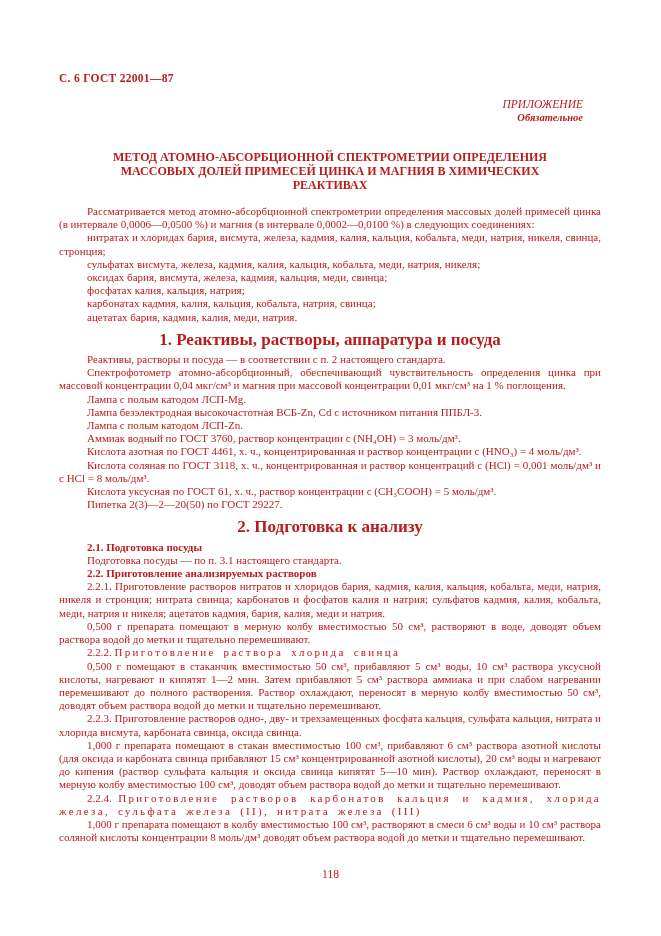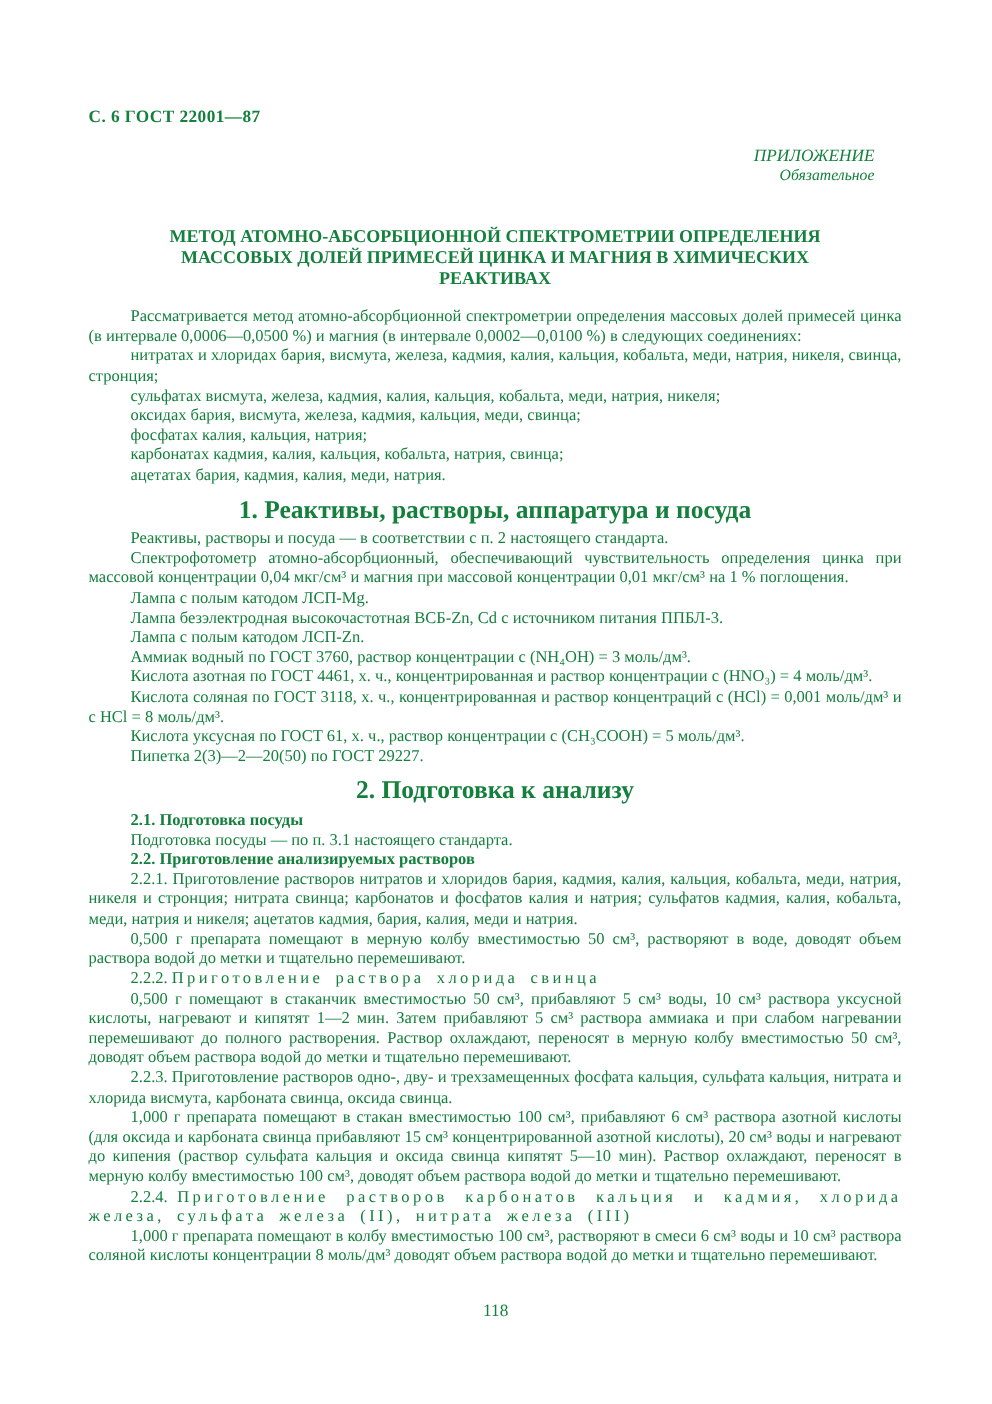--- a/index.html
+++ b/index.html
@@ -8,37 +8,37 @@
     background: #ffffff;
   }
   .page {
     position: relative;
     width: 661px;
     height: 936px;
     background: #ffffff;
     box-sizing: border-box;
     padding: 72px 60px 0 59px;
     font-family: "Liberation Serif", "DejaVu Serif", serif;
-    color: #15803d;
+    color: #b91c1c;
     overflow: hidden;
   }
   .doc-header {
     font-size: 11.5px;
     font-weight: bold;
     letter-spacing: 0.3px;
   }
   .annex-block {
     margin-top: 14px;
     padding-right: 18px;
     text-align: right;
     font-style: italic;
     line-height: 13px;
   }
   .annex-label { font-size: 11.5px; }
-  .annex-type  { font-size: 10.5px; }
+  .annex-type  { font-size: 10.5px; font-weight: bold; }
   .doc-title {
     margin-top: 26px;
     text-align: center;
     font-weight: bold;
     font-size: 12px;
     line-height: 14px;
     padding: 0 28px;
   }
   .body-text {
     margin-top: 13px;

